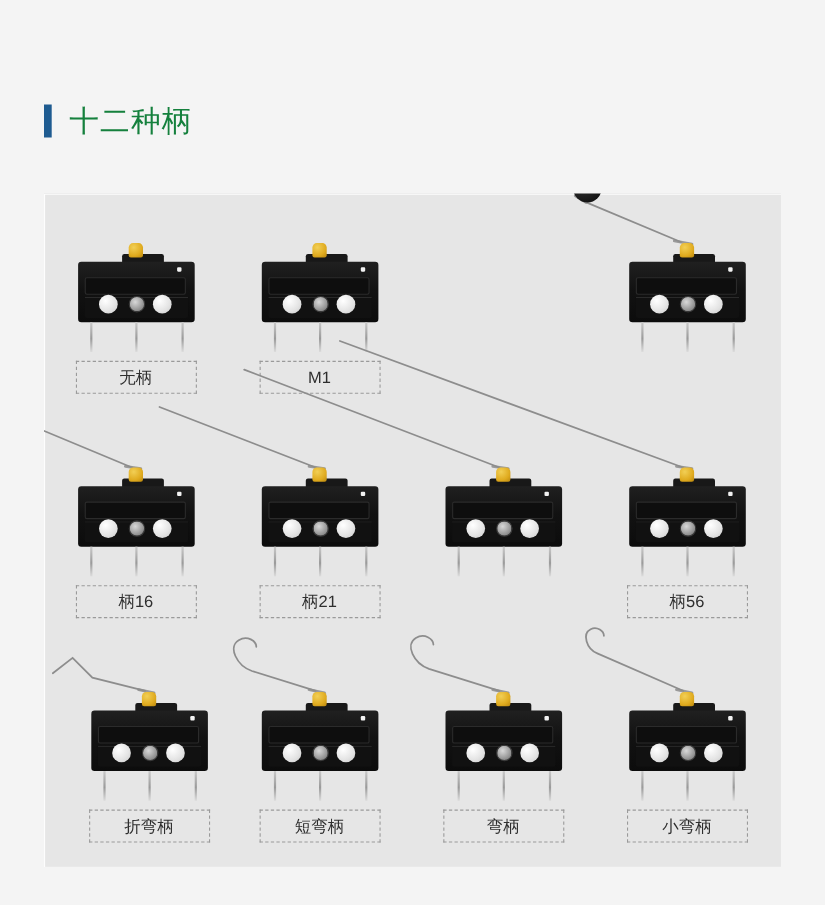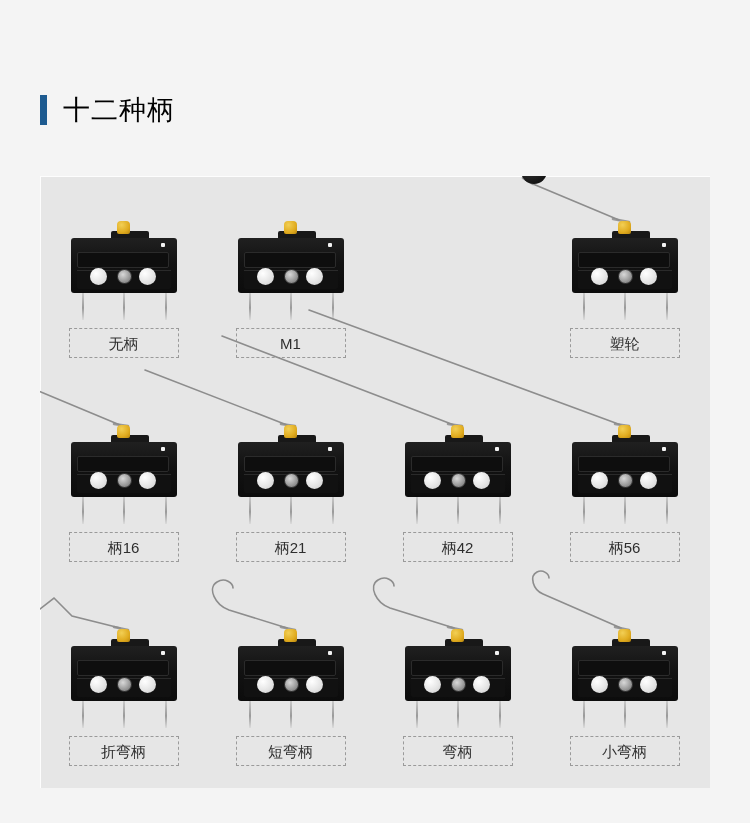--- a/index.html
+++ b/index.html
@@ -25,21 +25,21 @@
     gap: 16px;
   }
   .heading-bar {
     width: 7px;
     height: 30px;
     background: #1e5b90;
     flex: 0 0 auto;
   }
   .heading-text {
     font-size: 27px;
-    color: #000000;
+    color: #15803d;
     letter-spacing: 1px;
     line-height: 1;
     white-space: nowrap;
     text-align: center;
   }
 
   
   .panel {
     position: absolute;
     left: 40px;
@@ -324,23 +324,20 @@
         <div class="dot-indicator"></div>
         <div class="hole left"></div>
         <div class="hole right"></div>
         <div class="rivet"></div>
       </div>
       <div class="pin p1"></div>
       <div class="pin p2"></div>
       <div class="pin p3"></div>
     </div>
      </div>
-     <div class="caption">
-       <span class="caption-text">塑轮</span>
-     </div>
         </div>
         <div class="cell" style="left: 0px; top: 204px;">
           <div class="stage">
        <div class="actuator">
             <svg width="420" height="175" viewBox="0 0 420 175">
                 <path class="wire-thick" d="M 338 116 L 324 114"></path>
                 <path class="wire" d="M 330 115 L 246 80"></path>
               </svg>
           </div>
 
@@ -411,23 +408,20 @@
         <div class="dot-indicator"></div>
         <div class="hole left"></div>
         <div class="hole right"></div>
         <div class="rivet"></div>
       </div>
       <div class="pin p1"></div>
       <div class="pin p2"></div>
       <div class="pin p3"></div>
     </div>
      </div>
-     <div class="caption">
-       <span class="caption-text">柄42</span>
-     </div>
         </div>
         <div class="cell" style="left: 501px; top: 204px;">
           <div class="stage">
        <div class="actuator">
             <svg width="420" height="175" viewBox="0 0 420 175">
                 <path class="wire-thick" d="M 338 116 L 324 114"></path>
                 <path class="wire" d="M 330 115 L 18 0"></path>
               </svg>
           </div>
 
@@ -444,21 +438,21 @@
       </div>
       <div class="pin p1"></div>
       <div class="pin p2"></div>
       <div class="pin p3"></div>
     </div>
      </div>
      <div class="caption">
        <span class="caption-text">柄56</span>
      </div>
         </div>
-        <div class="cell" style="left: 0px; top: 408px;">
+        <div class="cell" style="left: 12px; top: 408px;">
           <div class="stage">
        <div class="actuator">
             <svg width="420" height="175" viewBox="0 0 420 175">
                 <path class="wire-thick" d="M 338 116 L 324 113"></path>
                 <path class="wire" d="M 330 114 L 282 102 L 264 84 L 246 98"></path>
               </svg>
           </div>
 
     <div class="switch">
       <div class="top-ledge"></div>

